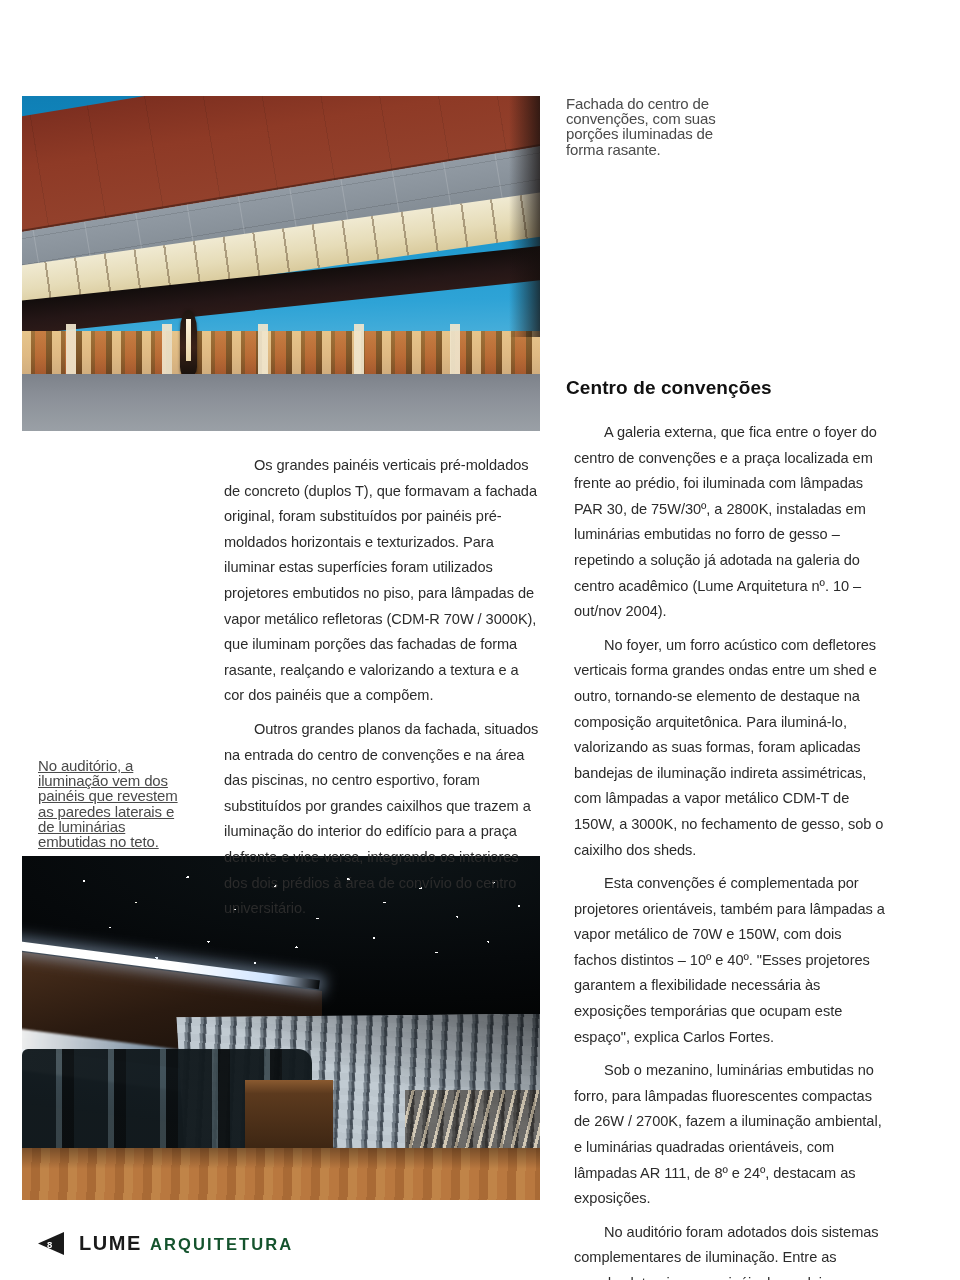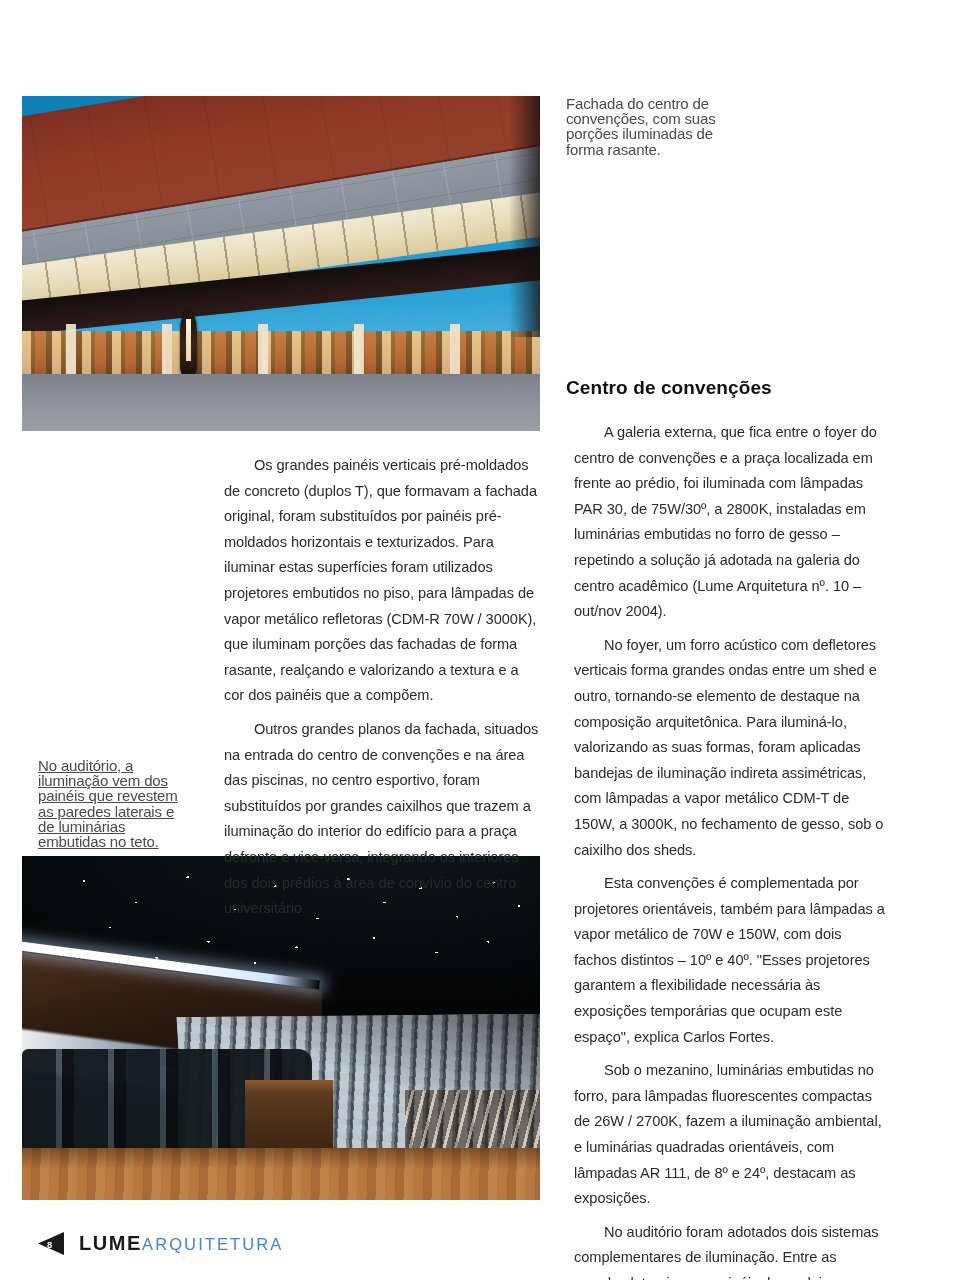--- a/index.html
+++ b/index.html
@@ -352,23 +352,24 @@
     letter-spacing: -0.4px;
   }
   .logo-word-strong {
     font-size: 20px;
     font-weight: bold;
     letter-spacing: 1.6px;
     color: #1a1a1a;
   }
   .logo-word-light {
     font-size: 16.5px;
-    font-weight: normal;
+    font-weight: bold;
     letter-spacing: 2.1px;
-    color: #3b82f6;
+    color: #14532d;
+    margin-left: 8px;
   }
 </style>
 </head>
 <body>
 
 <div class="page">
 
   <div class="photo" id="photo-facade">
     <div class="fac-sky"></div>
     <div class="fac-graypanel"></div>

